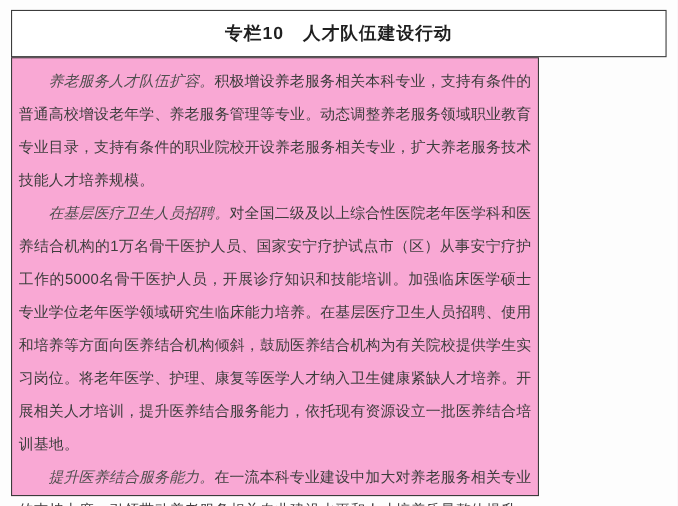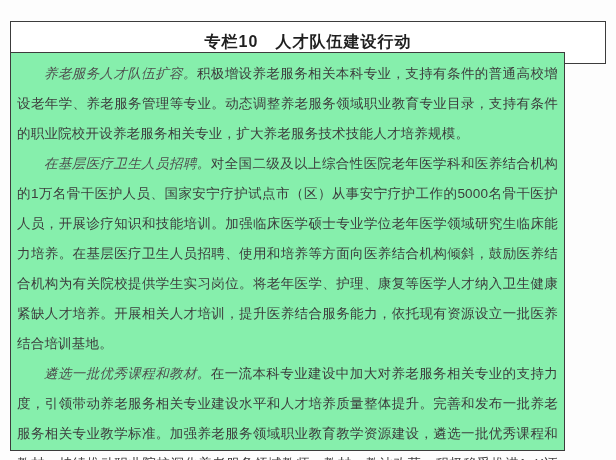--- a/index.html
+++ b/index.html
@@ -13,46 +13,46 @@
   }
   .page {
     position: relative;
     width: 616px;
     height: 460px;
     background: #fdfdfd;
   }
   .title-box {
     position: absolute;
     left: 10px;
-    top: 21px;
+    top: 9px;
     width: 596px;
     height: 43px;
     box-sizing: border-box;
     border: 1px solid #3c3c3c;
     background: #ffffff;
     display: flex;
     align-items: center;
     justify-content: center;
   }
   .title-text {
     font-size: 16px;
     font-weight: bold;
     color: #1f1f1f;
     letter-spacing: 1px;
     white-space: pre;
   }
   .body-box {
     position: absolute;
     left: 10px;
     top: 52px;
-    width: 555px;
+    width: 480px;
     height: 399px;
     box-sizing: border-box;
     border: 1px solid #3c3c3c;
-    background: #86efac;
+    background: #f9a8d4;
     padding: 6px 6px 0 6px;
   }
   .para {
     margin: 0;
     text-indent: 2em;
     text-align: justify;
     font-size: 13.5px;
     line-height: 30px;
     color: #3d3d3d;
     letter-spacing: 0.2px;
@@ -75,18 +75,18 @@
 
     <p class="para">
       <span class="lead">养老服务人才队伍扩容。</span><span>积极增设养老服务相关本科专业，支持有条件的普通高校增设老年学、养老服务管理等专业。动态调整养老服务领域职业教育专业目录，支持有条件的职业院校开设养老服务相关专业，扩大养老服务技术技能人才培养规模。</span>
     </p>
 
     <p class="para">
       <span class="lead">在基层医疗卫生人员招聘。</span><span>对全国二级及以上综合性医院老年医学科和医养结合机构的1万名骨干医护人员、国家安宁疗护试点市（区）从事安宁疗护工作的5000名骨干医护人员，开展诊疗知识和技能培训。加强临床医学硕士专业学位老年医学领域研究生临床能力培养。在基层医疗卫生人员招聘、使用和培养等方面向医养结合机构倾斜，鼓励医养结合机构为有关院校提供学生实习岗位。将老年医学、护理、康复等医学人才纳入卫生健康紧缺人才培养。开展相关人才培训，提升医养结合服务能力，依托现有资源设立一批医养结合培训基地。</span>
     </p>
 
     <p class="para">
-      <span class="lead">遴选一批优秀课程和教材。</span><span>在一流本科专业建设中加大对养老服务相关专业的支持力度，引领带动养老服务相关专业建设水平和人才培养质量整体提升。完善和发布一批养老服务相关专业教学标准。加强养老服务领域职业教育教学资源建设，遴选一批优秀课程和教材，持续推动职业院校深化养老服务领域教师、教材、教法改革。积极稳妥推进1+X证书制度，推进老年照护等职业技能等级培训及考核工作。</span>
+      <span class="lead">提升医养结合服务能力。</span><span>在一流本科专业建设中加大对养老服务相关专业的支持力度，引领带动养老服务相关专业建设水平和人才培养质量整体提升。完善和发布一批养老服务相关专业教学标准。加强养老服务领域职业教育教学资源建设，遴选一批优秀课程和教材，持续推动职业院校深化养老服务领域教师、教材、教法改革。积极稳妥推进1+X证书制度，推进老年照护等职业技能等级培训及考核工作。</span>
     </p>
 
   </div>
 
 </div>
 
 </body></html>

